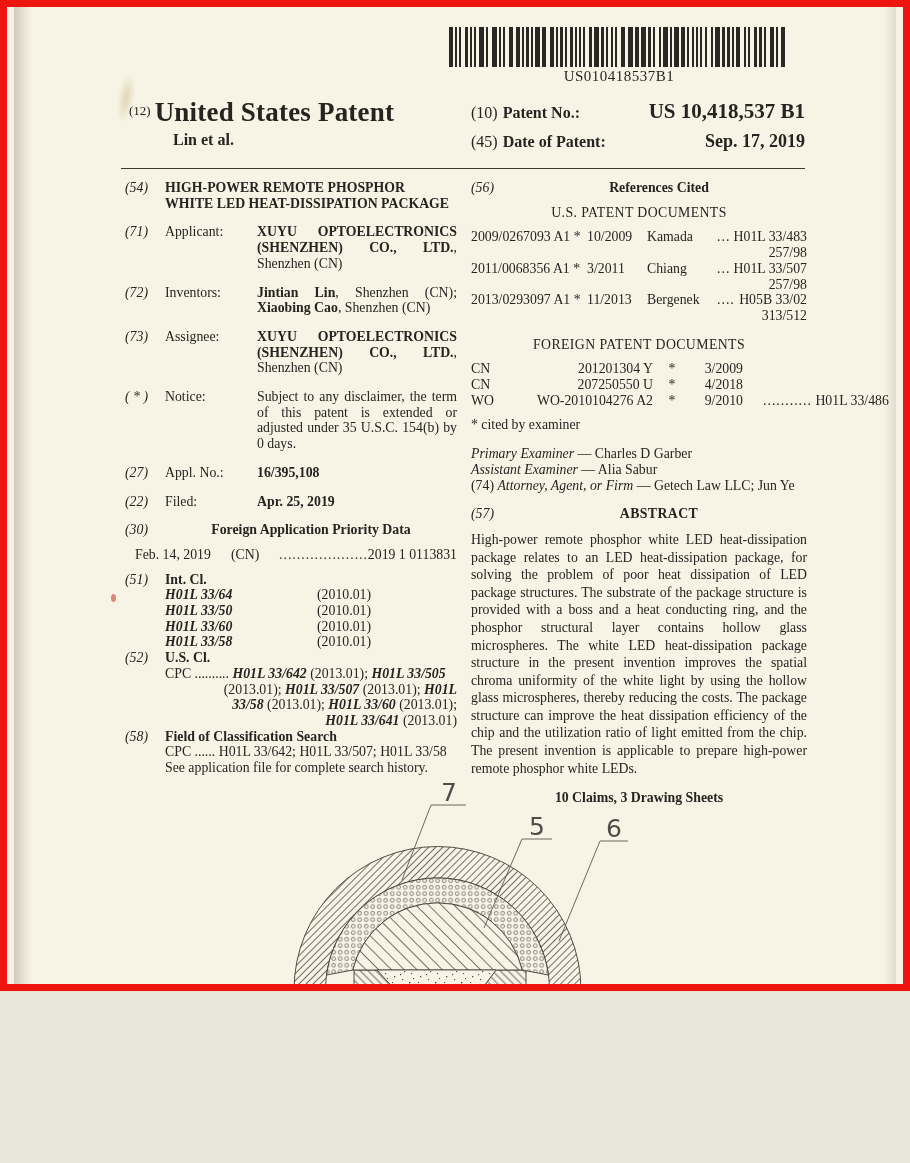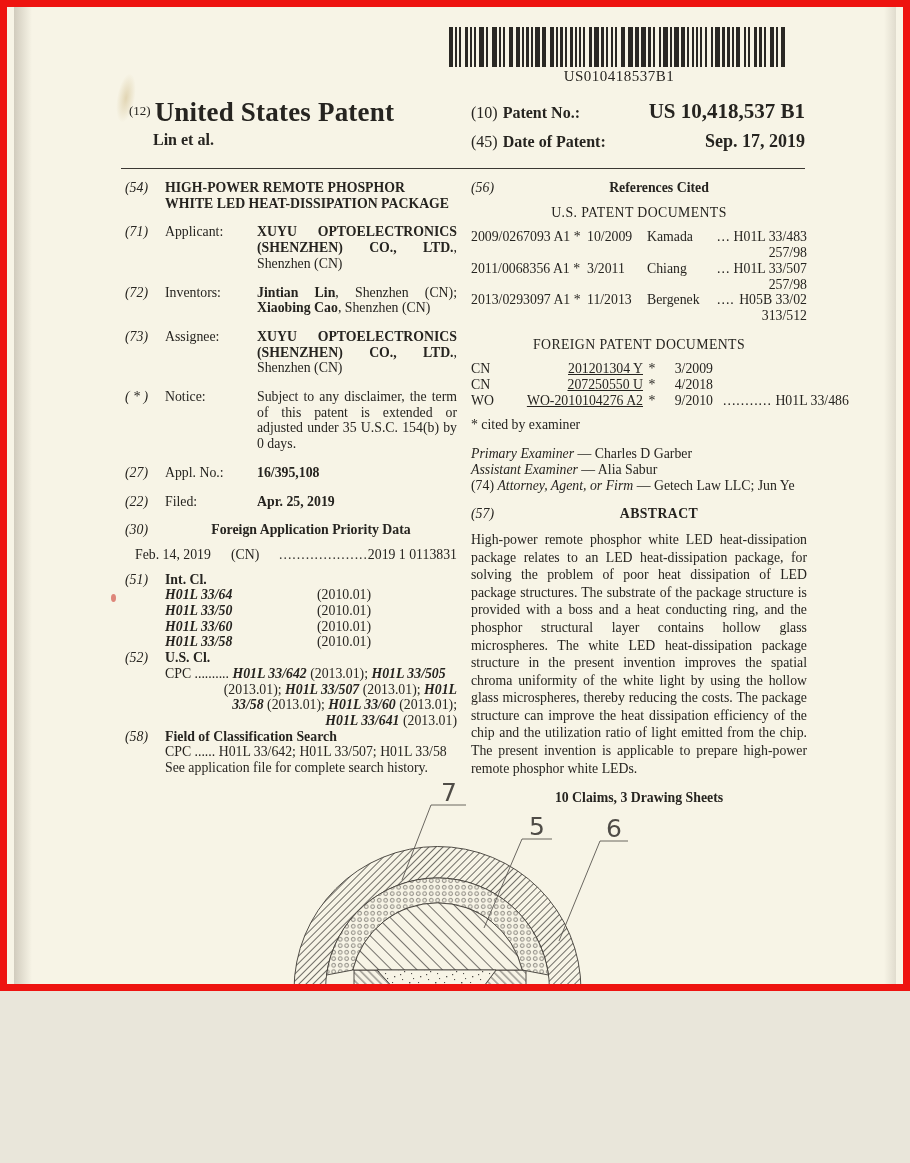--- a/index.html
+++ b/index.html
@@ -24,21 +24,21 @@
   
   .barcode-wrap{position:absolute;left:438px;top:20px;width:348px;text-align:center;}
   .barcode-wrap svg{display:block;margin:0 auto;}
   .barcode-text{font-size:15px;letter-spacing:.5px;margin-top:1px;}
 
   
   .hdr{position:absolute;left:118px;top:90px;width:680px;}
   .hdr-left{position:absolute;left:4px;top:0;}
   .hdr-num{font-size:13px;vertical-align:6px;}
   .hdr-title{font-size:27px;font-weight:700;letter-spacing:.2px;}
-  .hdr-authors{font-size:16px;font-weight:700;margin:3px 0 0 24px;}
+  .hdr-authors{font-size:16px;font-weight:700;margin:3px 0 0 44px;}
   .hdr-right{position:absolute;right:0;top:2px;width:334px;}
   .hdr-row{display:flex;align-items:baseline;margin-bottom:7px;}
   .hdr-row .pnum{font-size:16px;margin-right:5px;}
   .hdr-row .plabel{font-size:16px;font-weight:700;}
   .hdr-row .pvalue{margin-left:auto;font-weight:700;}
   .v-big{font-size:21px;}
   .v-date{font-size:18px;}
   .rule{position:absolute;left:114px;top:161px;width:684px;height:1px;background:#3b3833;}
 
   
@@ -60,22 +60,22 @@
   .prio-row{display:grid;grid-template-columns:96px 48px 1fr auto;margin-left:10px;}
   .prio-row .dots{overflow:hidden;white-space:nowrap;letter-spacing:1px;color:#3c3a35;}
   .intcl-row{display:grid;grid-template-columns:152px 1fr;}
   .f30-head{display:grid;grid-template-columns:40px 1fr;}
 
   
   .usrow{display:grid;grid-template-columns:112px 56px 66px 1fr auto;column-gap:4px;}
   .usrow .rdate{text-align:left;}
   .usrow .rdots{overflow:hidden;white-space:nowrap;letter-spacing:1px;}
   .usrow .rcls{white-space:nowrap;}
-  .frow{display:grid;grid-template-columns:44px 128px 18px 52px 1fr;column-gap:0;}
-  .frow .fnum{text-align:right;white-space:nowrap;text-decoration:underline;}
+  .frow{display:grid;grid-template-columns:44px 128px 18px 52px 1fr;column-gap:10px;}
+  .frow .fnum{text-align:right;white-space:nowrap;}
   .frow .fstar{text-align:center;}
   .frow .fdate{text-align:right;}
   .frow .fcls{padding-left:10px;white-space:nowrap;}
   .frow .fcls .fdots{letter-spacing:1px;}
 
   .abs-head{display:grid;grid-template-columns:40px 1fr;}
 
   
   .fig{position:absolute;left:252px;top:773px;}
   .fig text{font-family:"DejaVu Sans", sans-serif;fill:#4f4c47;}

